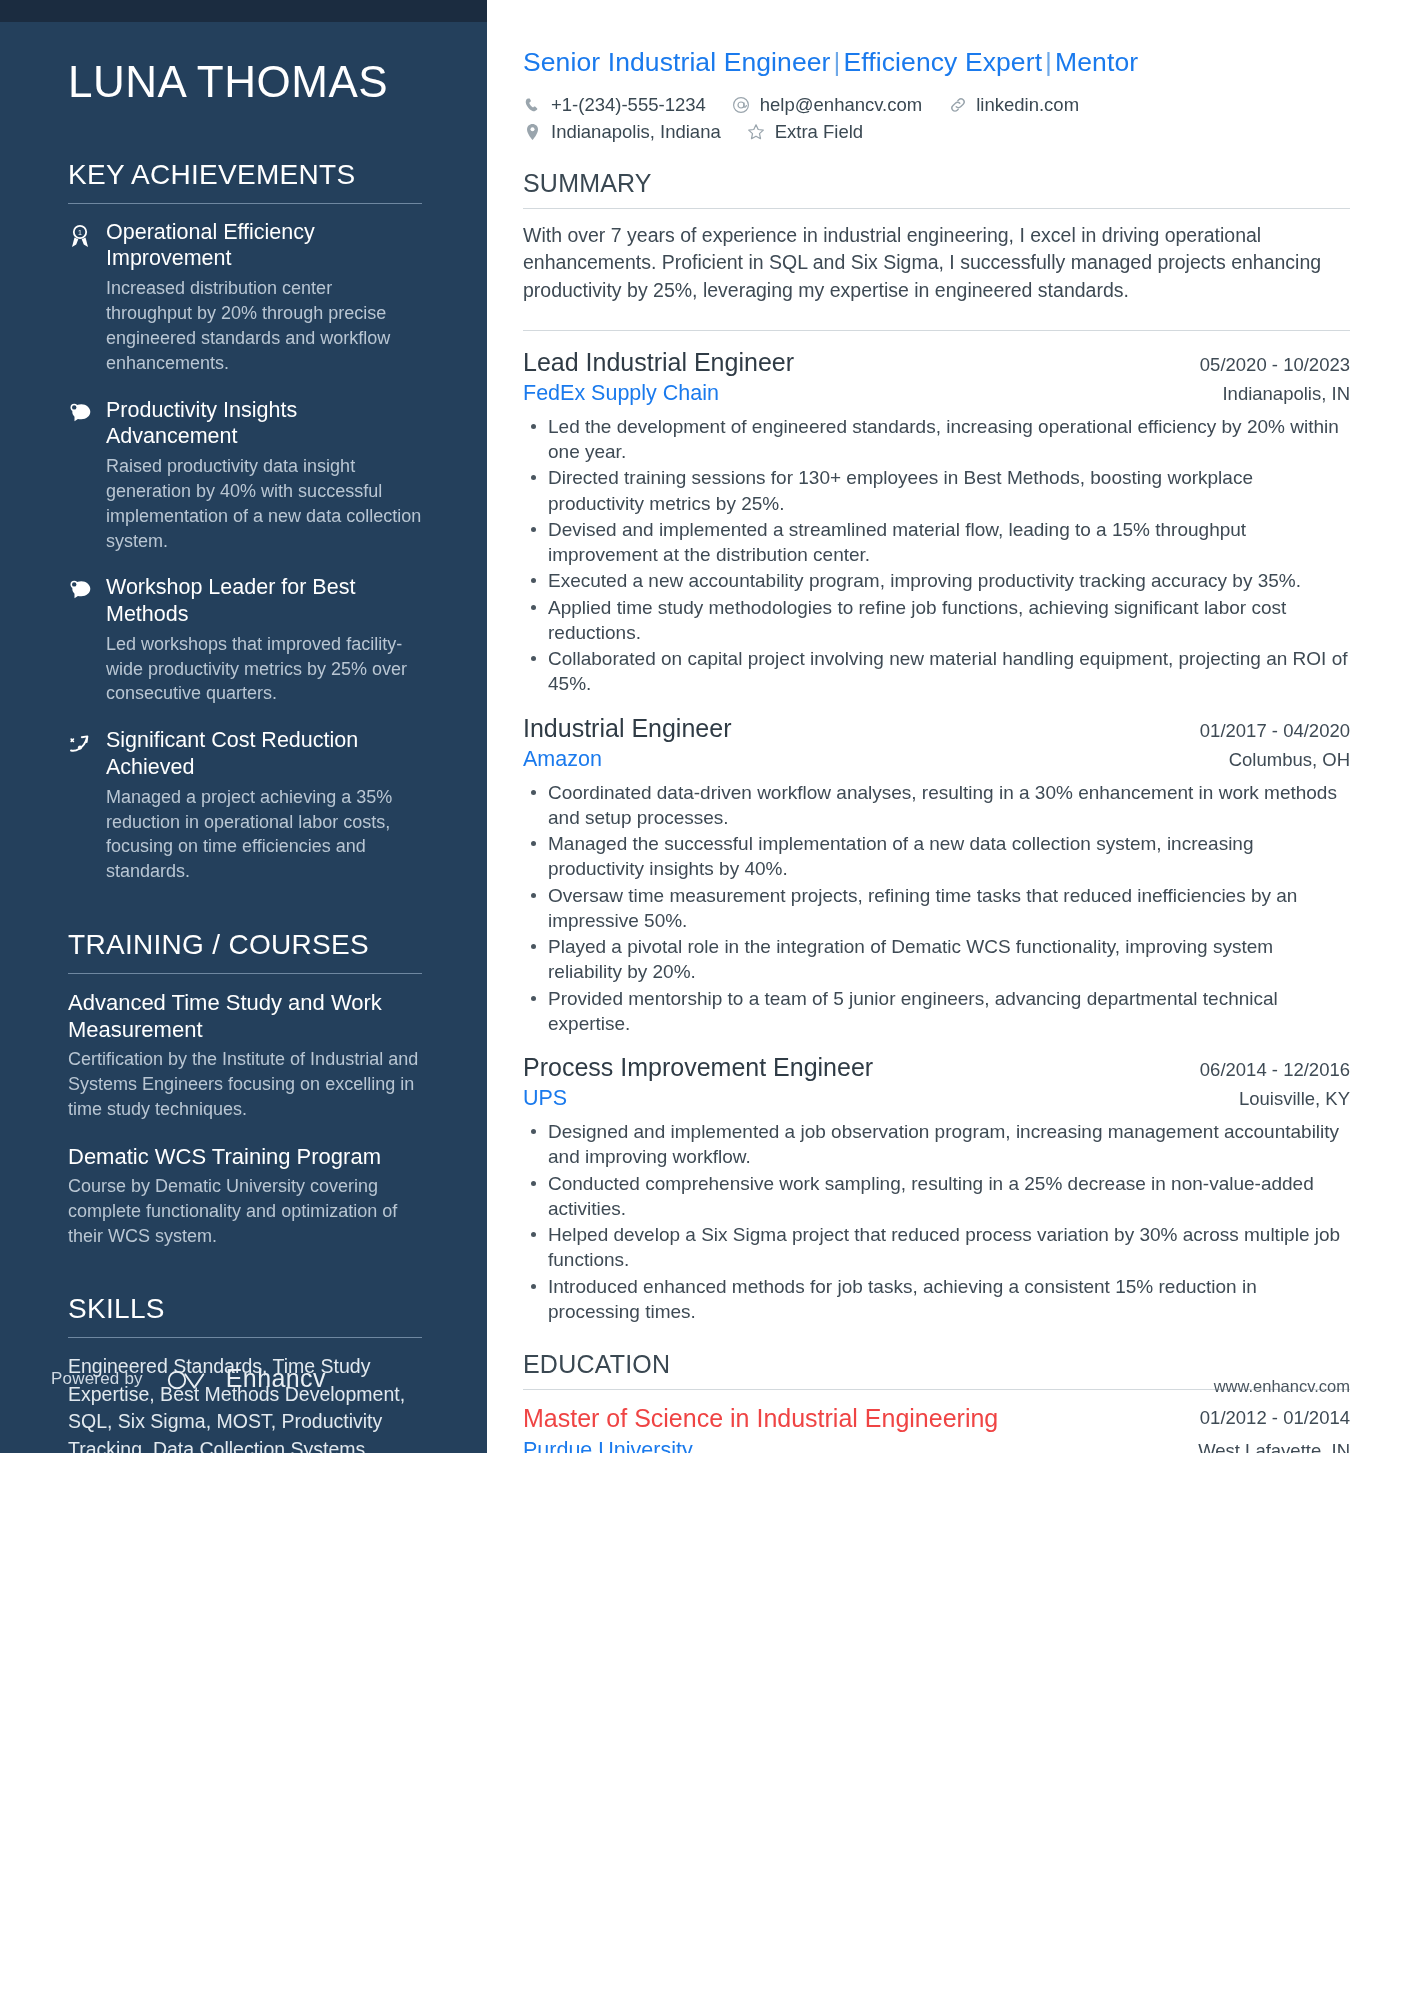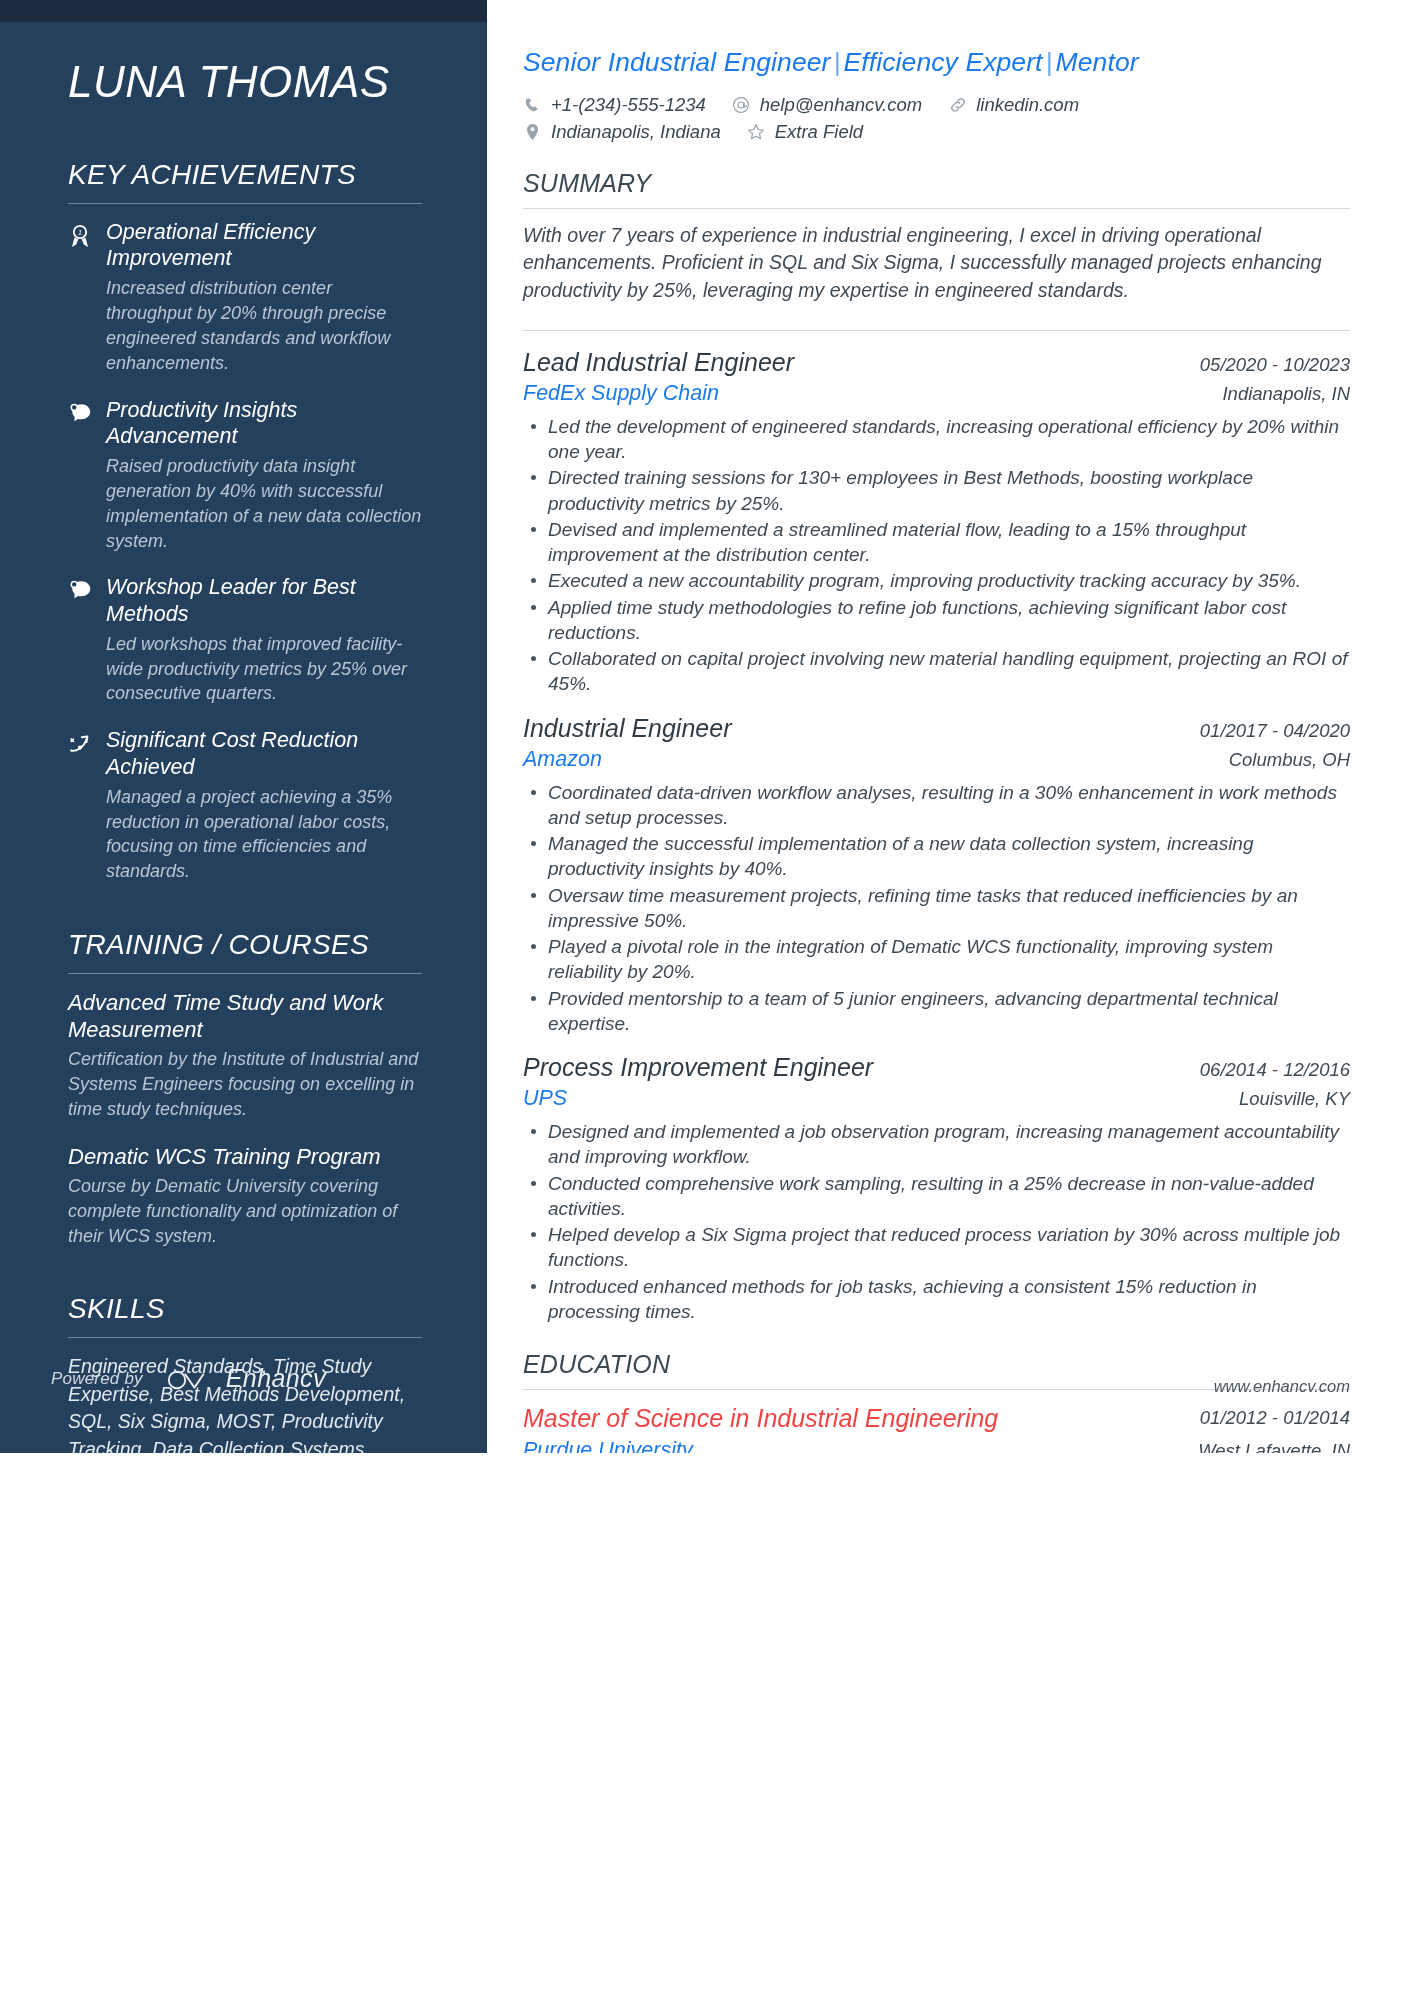--- a/index.html
+++ b/index.html
@@ -3,21 +3,21 @@
 <meta charset="utf-8">
 <style>
   * { margin:0; padding:0; box-sizing:border-box; }
   html,body { width:1410px; height:1995px; }
   body {
     font-family:"Liberation Sans", sans-serif;
     background:#ffffff;
     color:#2f3b45;
     -webkit-font-smoothing:antialiased;
   }
-  .page { position:relative; width:1410px; height:1453px; display:flex; overflow:hidden;font-style:italic; }
+  .page { position:relative; width:1410px; height:1453px; display:flex; overflow:hidden; }
 
   
   .sidebar {
     width:487px;
     background:#24405c;
     position:relative;
     flex:0 0 487px;
     padding:0 65px 0 68px;
     color:#ffffff;
   }

